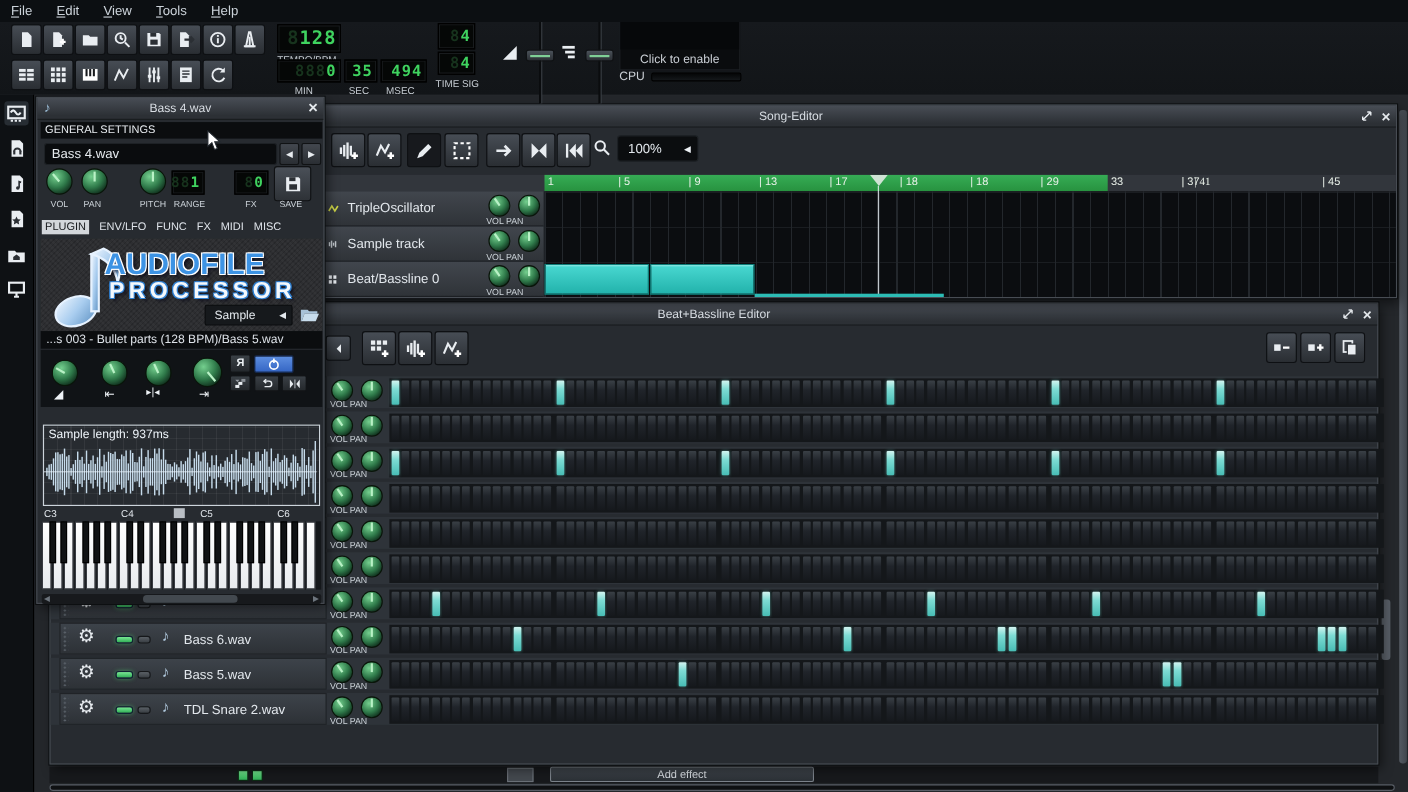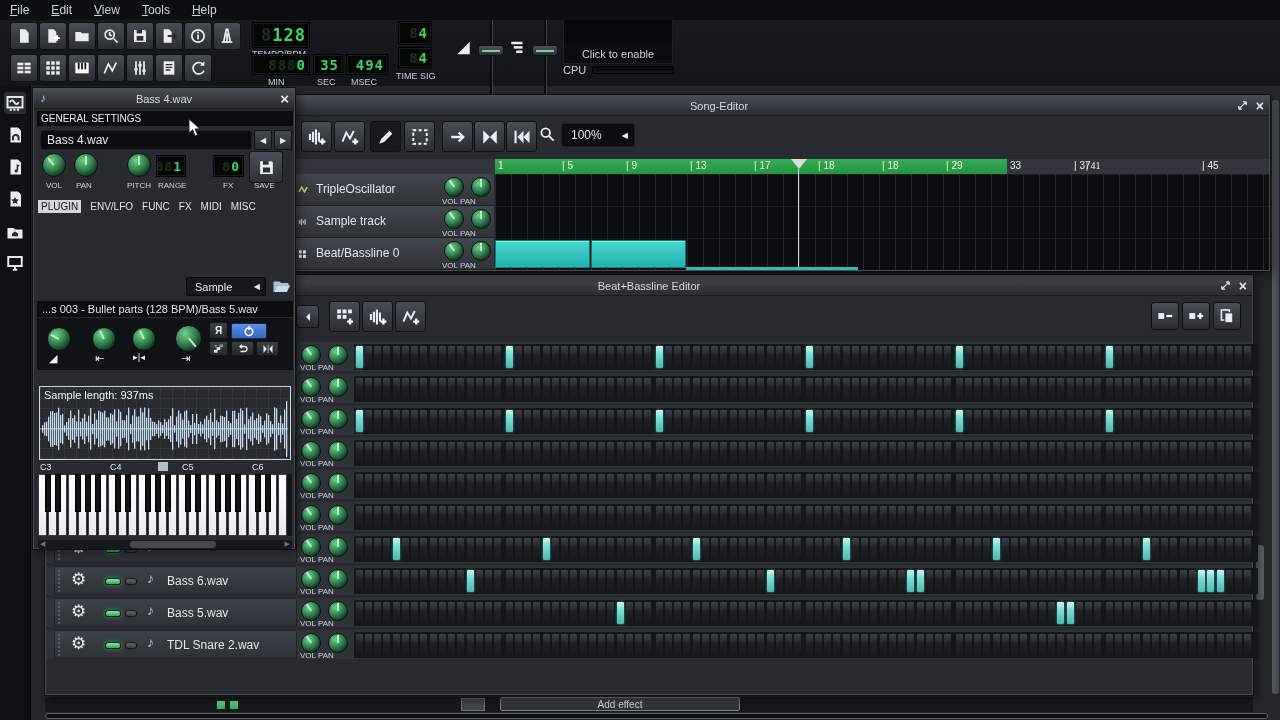--- a/index.html
+++ b/index.html
@@ -1752,20 +1752,38 @@
 
     <div id="tabbar">
         <span class="tab active">PLUGIN</span>
         <span class="tab">ENV/LFO</span>
         <span class="tab">FUNC</span>
         <span class="tab">FX</span>
         <span class="tab">MIDI</span>
         <span class="tab">MISC</span>
       </div>
 
+    <div id="artwork">
+      <svg class="ic" style="position:absolute;left:4px;top:4px;" width="116" height="78" viewBox="0 0 58 39">
+        <defs>
+            <linearGradient id="ng" x1="0" y1="0" x2="1" y2="1">
+          <stop offset="0" stop-color="#f2f8ff"></stop>
+              <stop offset=".5" stop-color="#a9cdef"></stop>
+              <stop offset="1" stop-color="#5c90c2"></stop>
+        </linearGradient>
+          </defs>
+        <g fill="url(#ng)" stroke="#e6f2ff" stroke-width="1">
+          <ellipse cx="14" cy="31" rx="9.5" ry="6.5" transform="rotate(-18 14 31)"></ellipse>
+          <rect x="21" y="5" width="3.4" height="26"></rect>
+          <path d="M21 5c7 2 11 6 12 13 2.5-8-1-13-6.5-15.5z"></path>
+        </g>
+      </svg>
+      <div id="logo1">AUDIOFILE</div>
+      <div id="logo2">PROCESSOR</div>
+    </div>
     <div id="interp-combo">
       <span>Sample</span>
       <span class="ar">◀</span>
     </div>
     <div id="folder-btn">
       <svg class="ic" width="18" height="16" viewBox="0 0 12 10">
           <path d="M1 2h4l1 1h5v1.5H3.2L1.5 9H1z" fill="#a8c2d8"></path>
           <path d="M3.2 4.5H12L10 9H1.5z" fill="#c7dcec"></path>
         </svg>
     </div>

